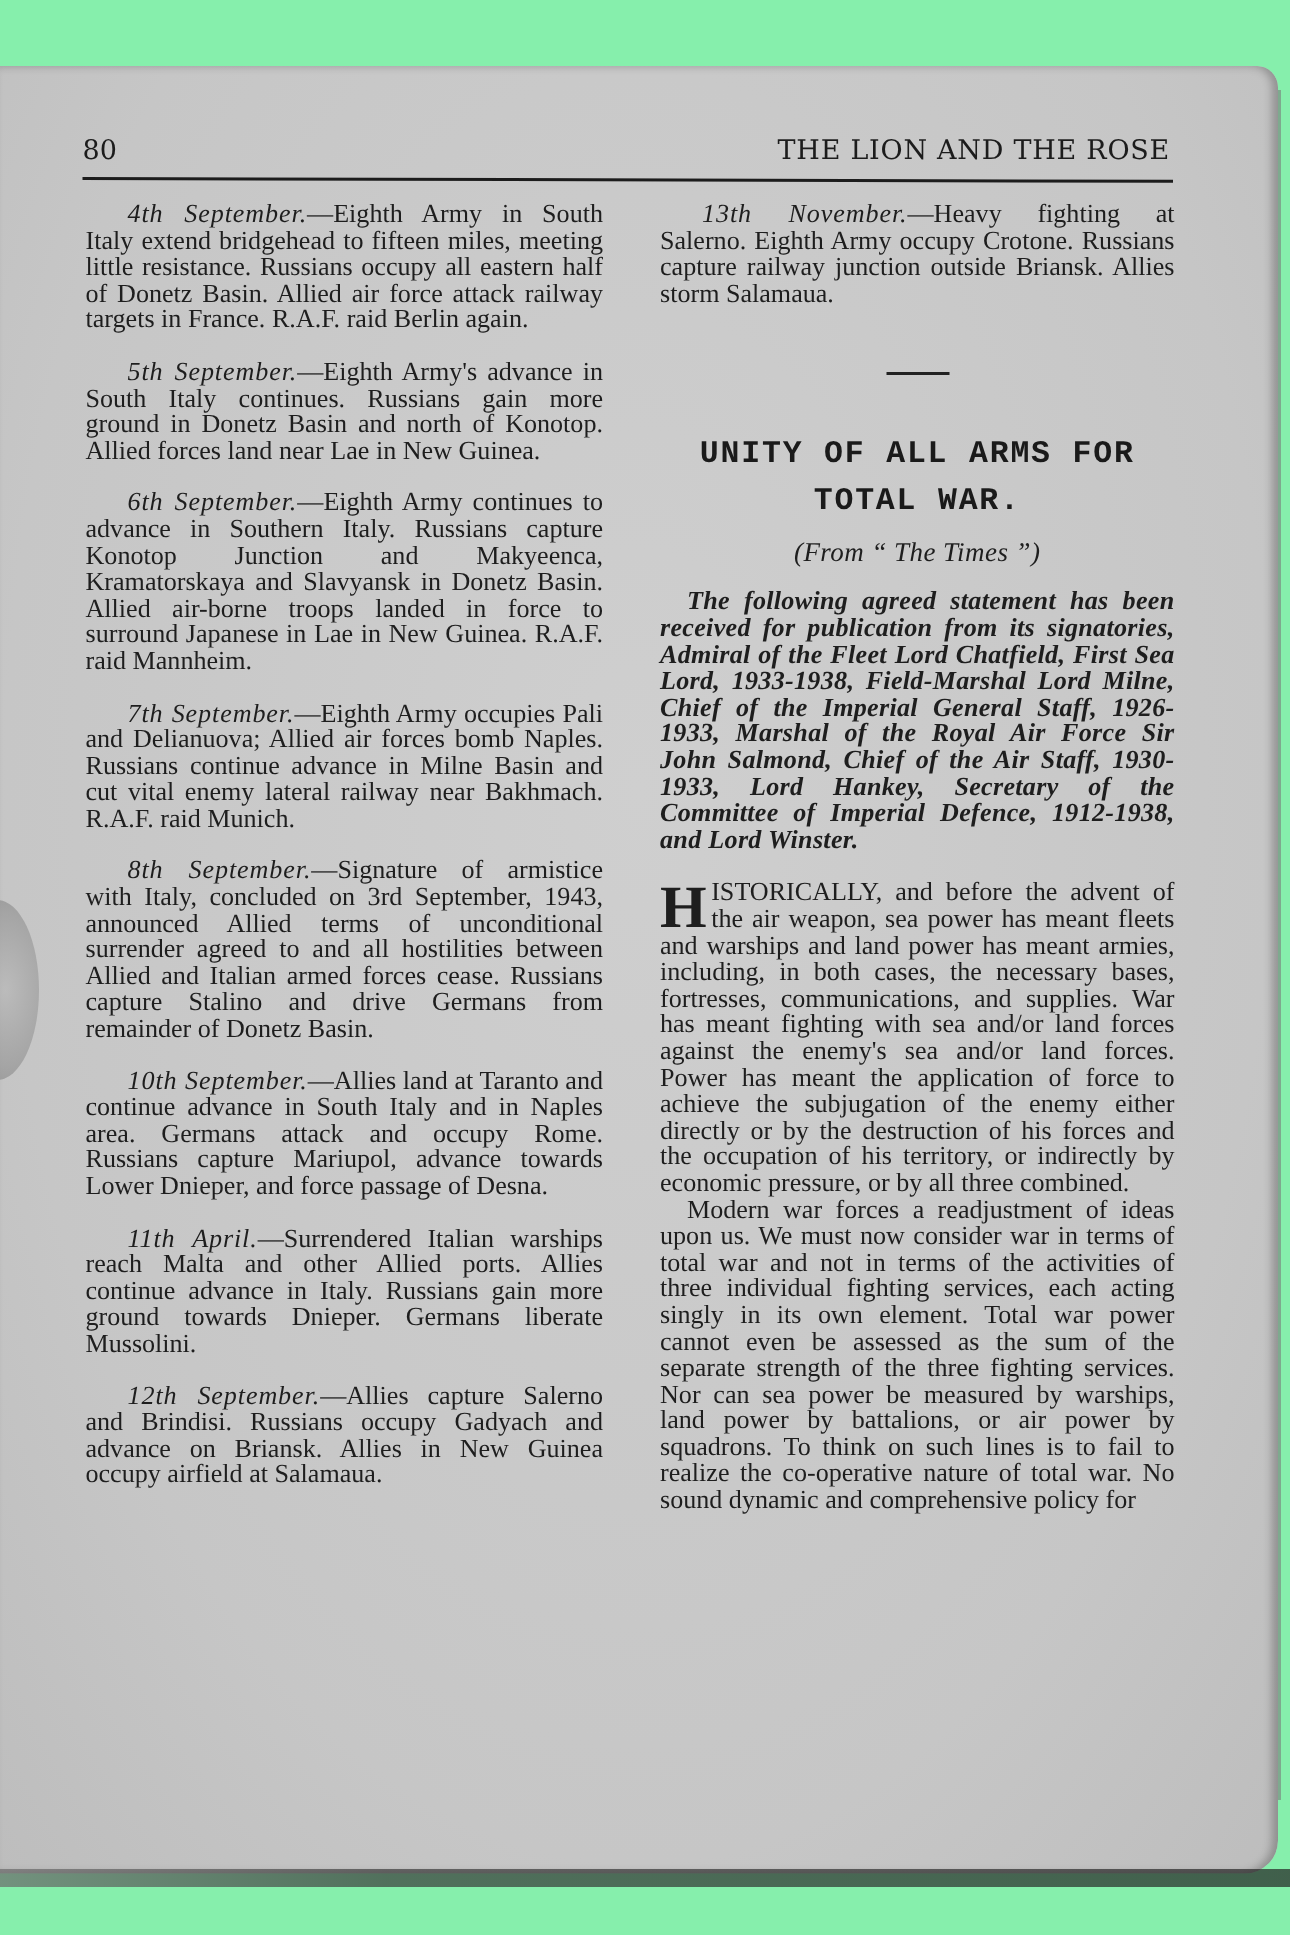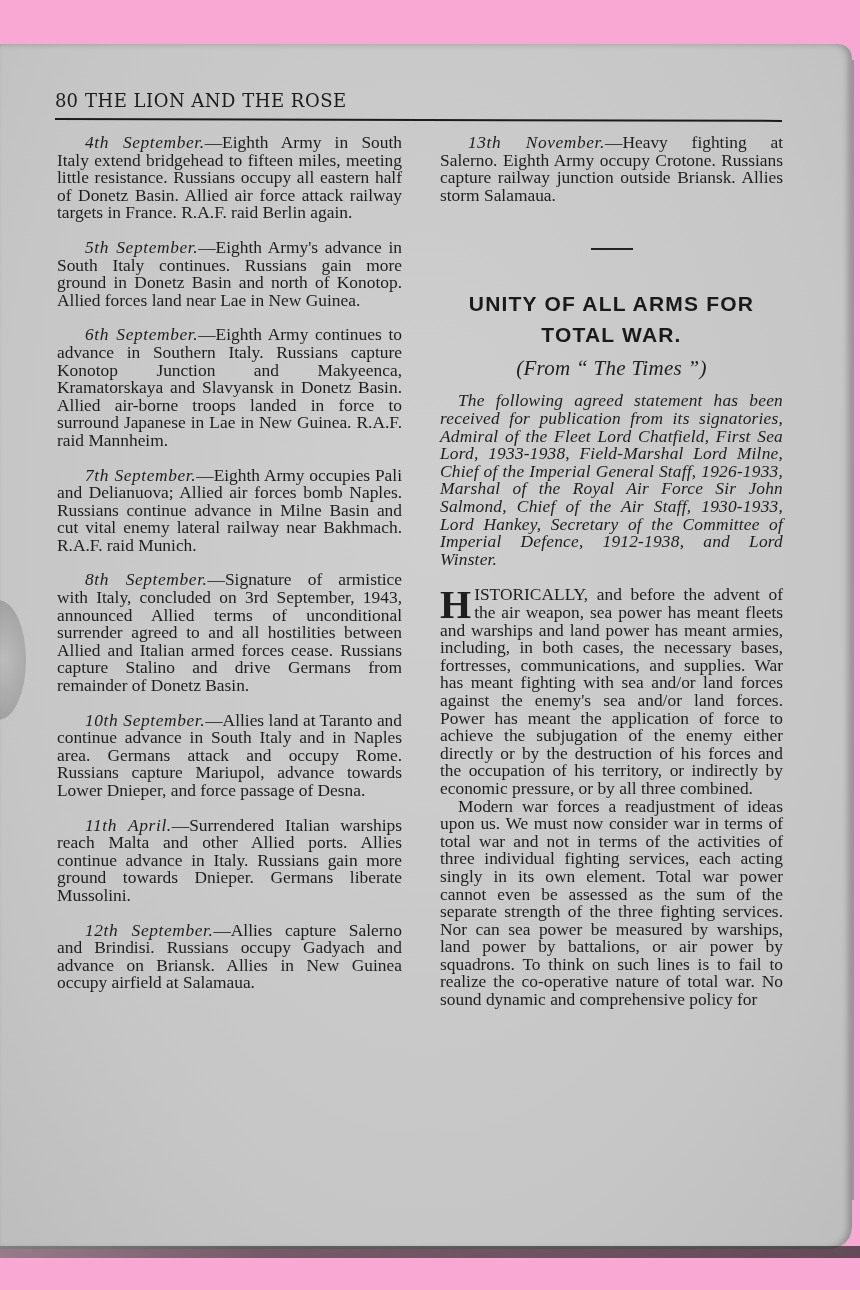--- a/index.html
+++ b/index.html
@@ -7,21 +7,21 @@
       padding: 0;
       width: 860px;
       height: 1290px;
       overflow: hidden;
       background: #1a1a1a;
     }
     .scan {
       position: relative;
       width: 860px;
       height: 1290px;
-      background: #f9a8d4;
+      background: #86efac;
       overflow: hidden;
     }
     .page {
       position: absolute;
       left: 0;
       top: 44px;
       width: 852px;
       height: 1205px;
       background: #c9c9c9;
       background-image:
@@ -70,21 +70,21 @@
       position: absolute;
       left: 0;
       top: 2px;
       font-size: 18px;
     }
     .running-title {
       position: absolute;
       left: 0;
       right: 0;
       top: 2px;
-      text-align: left;
+      text-align: right;
       font-size: 18px;
       letter-spacing: 0.5px;
       padding-left: 30px;
     }
     .header-rule {
       position: absolute;
       left: 55px;
       top: 118px;
       width: 727px;
       height: 2px;
@@ -118,41 +118,42 @@
       font-style: italic;
       letter-spacing: 0.6px;
     }
     .section-rule {
       width: 42px;
       height: 1.5px;
       background: #222;
       margin: 44px auto 38px auto;
     }
     .article-title {
-      font-family: Liberation Sans, sans-serif;
+      font-family: Liberation Mono, monospace;
       font-weight: bold;
       font-size: 21px;
       line-height: 31px;
       text-align: center;
       letter-spacing: 1.2px;
       margin: 0 0 10px 0;
       color: #1a1a1a;
     }
     .article-source {
       text-align: center;
       font-style: italic;
-      font-size: 21px;
+      font-size: 18px;
       margin: 0 0 15px 0;
       letter-spacing: 0.3px;
     }
     .intro {
       font-style: italic;
       text-indent: 18px;
       margin: 0 0 18px 0;
       letter-spacing: 0.2px;
+      font-weight: bold;
     }
     .body-para {
       margin: 0;
       text-indent: 18px;
     }
     .body-para.first {
       text-indent: 0;
     }
     .dropcap {
       float: left;

